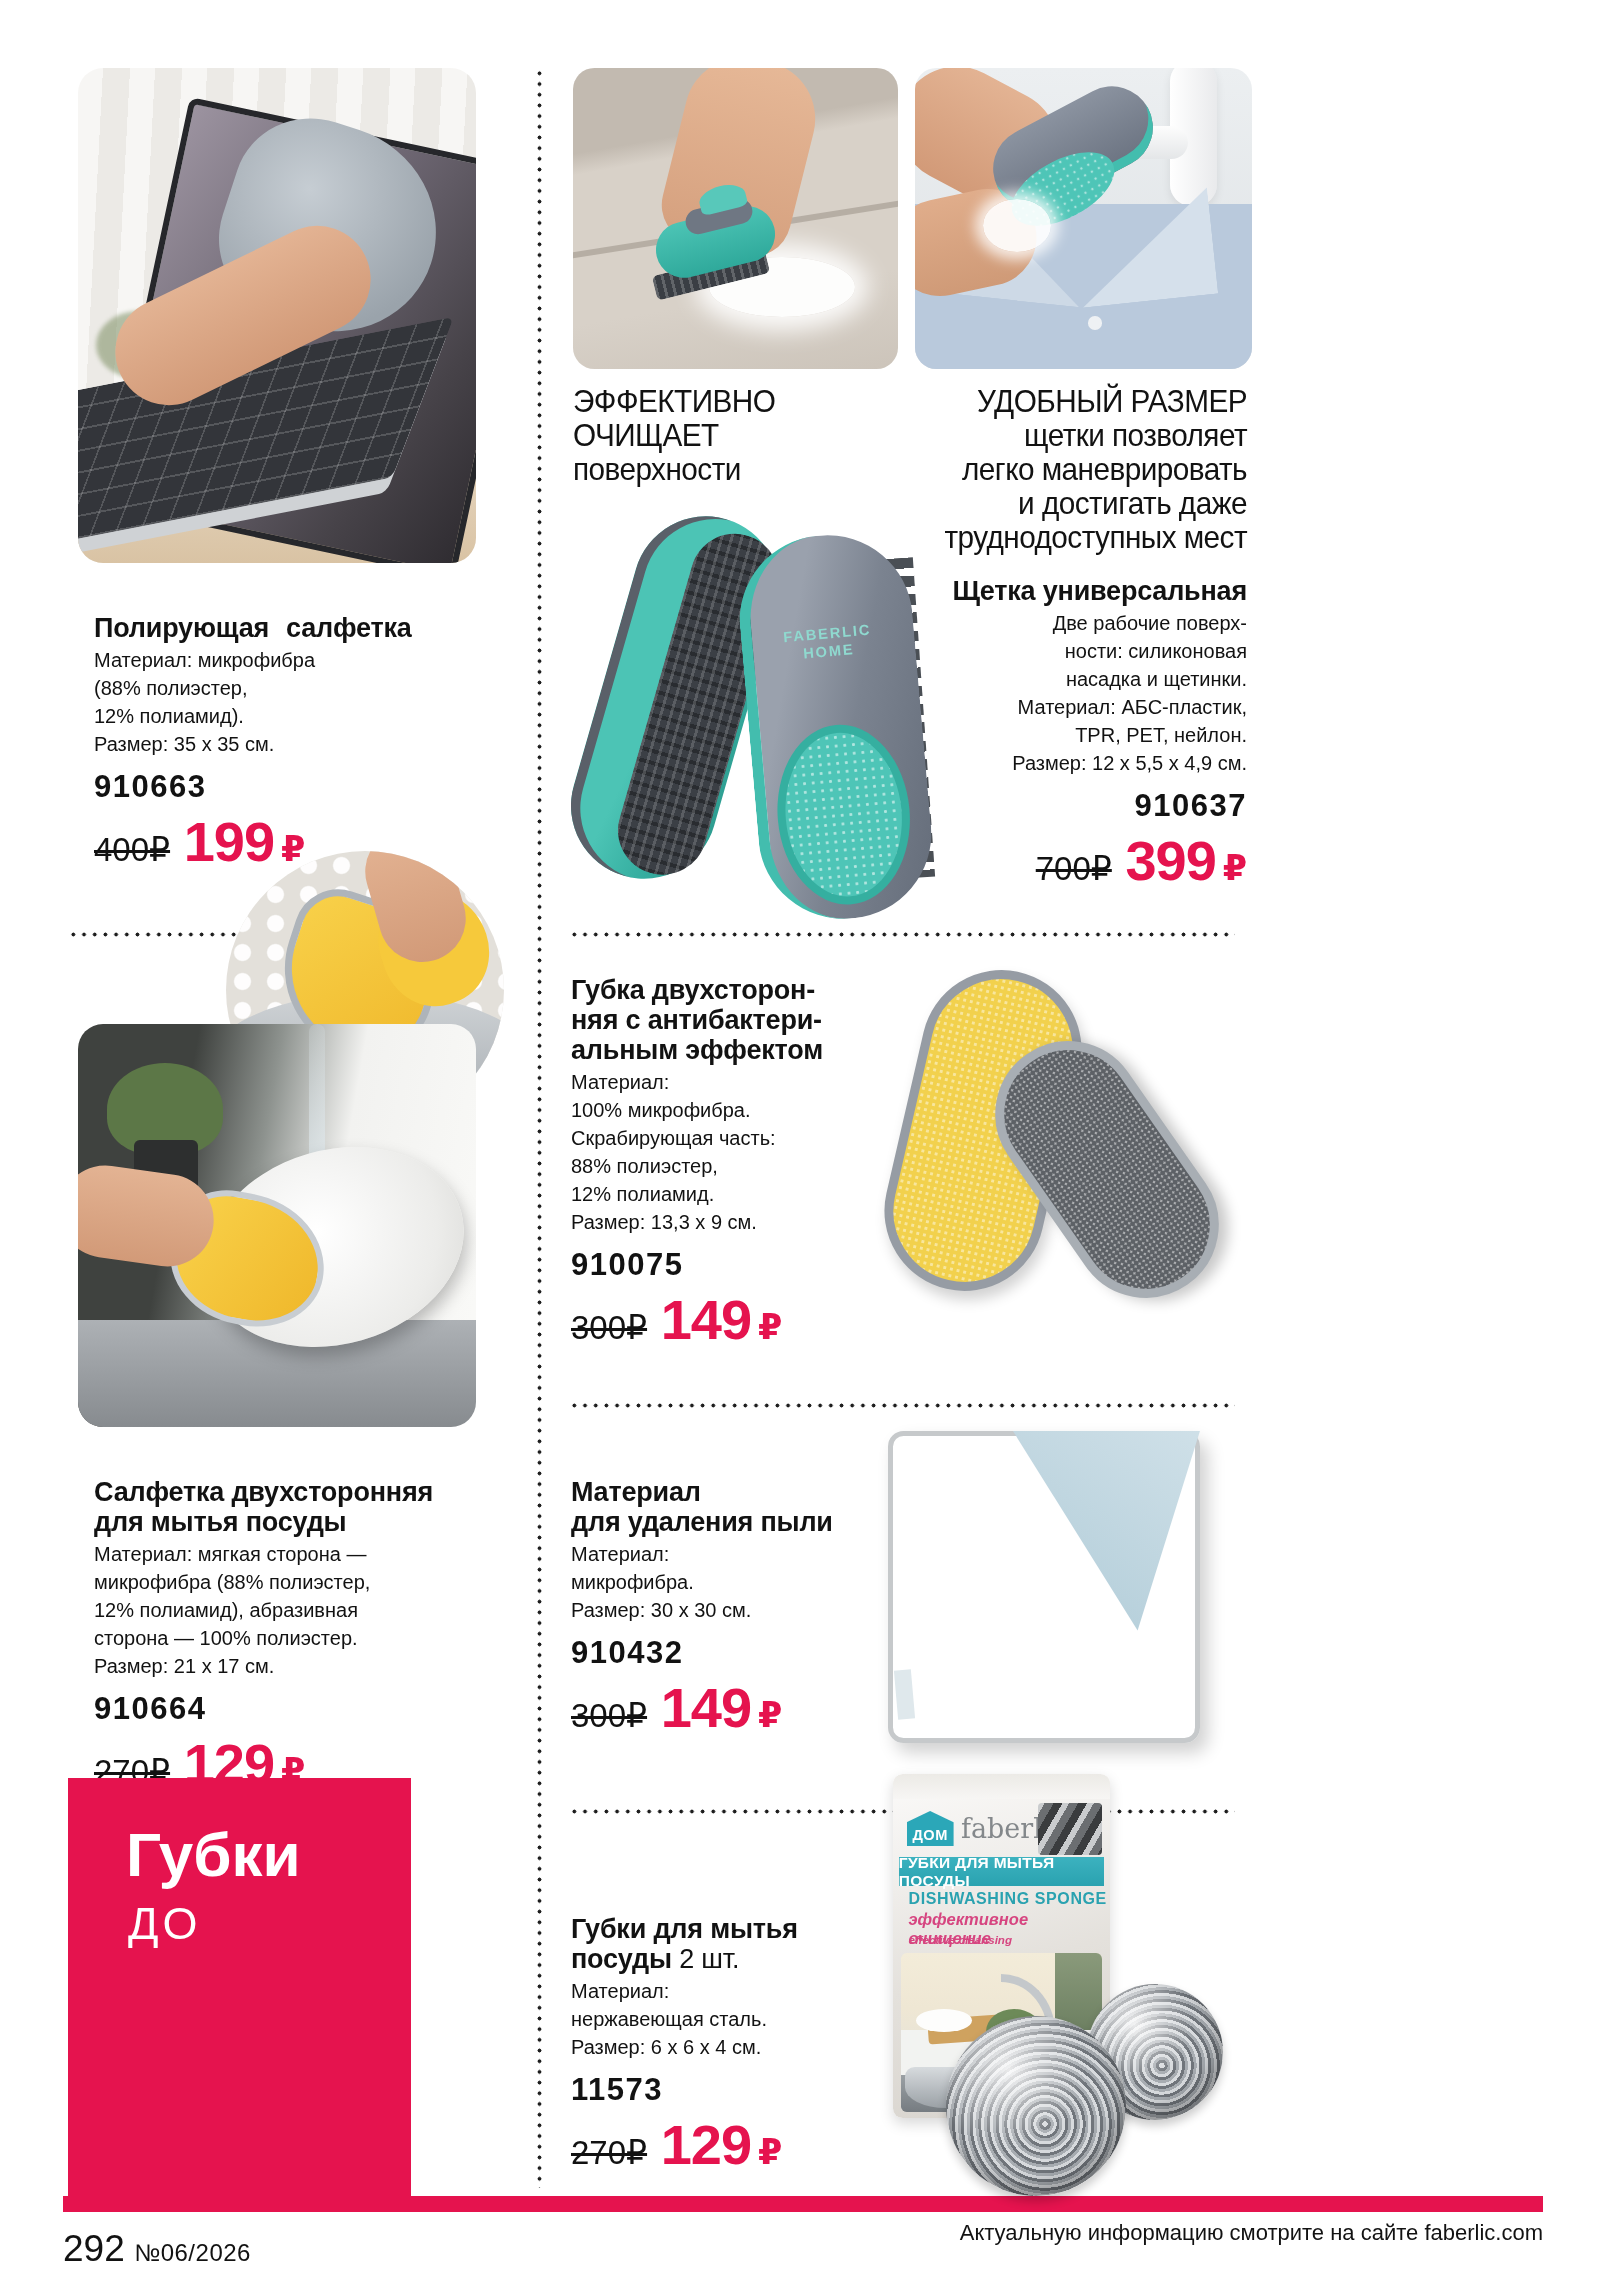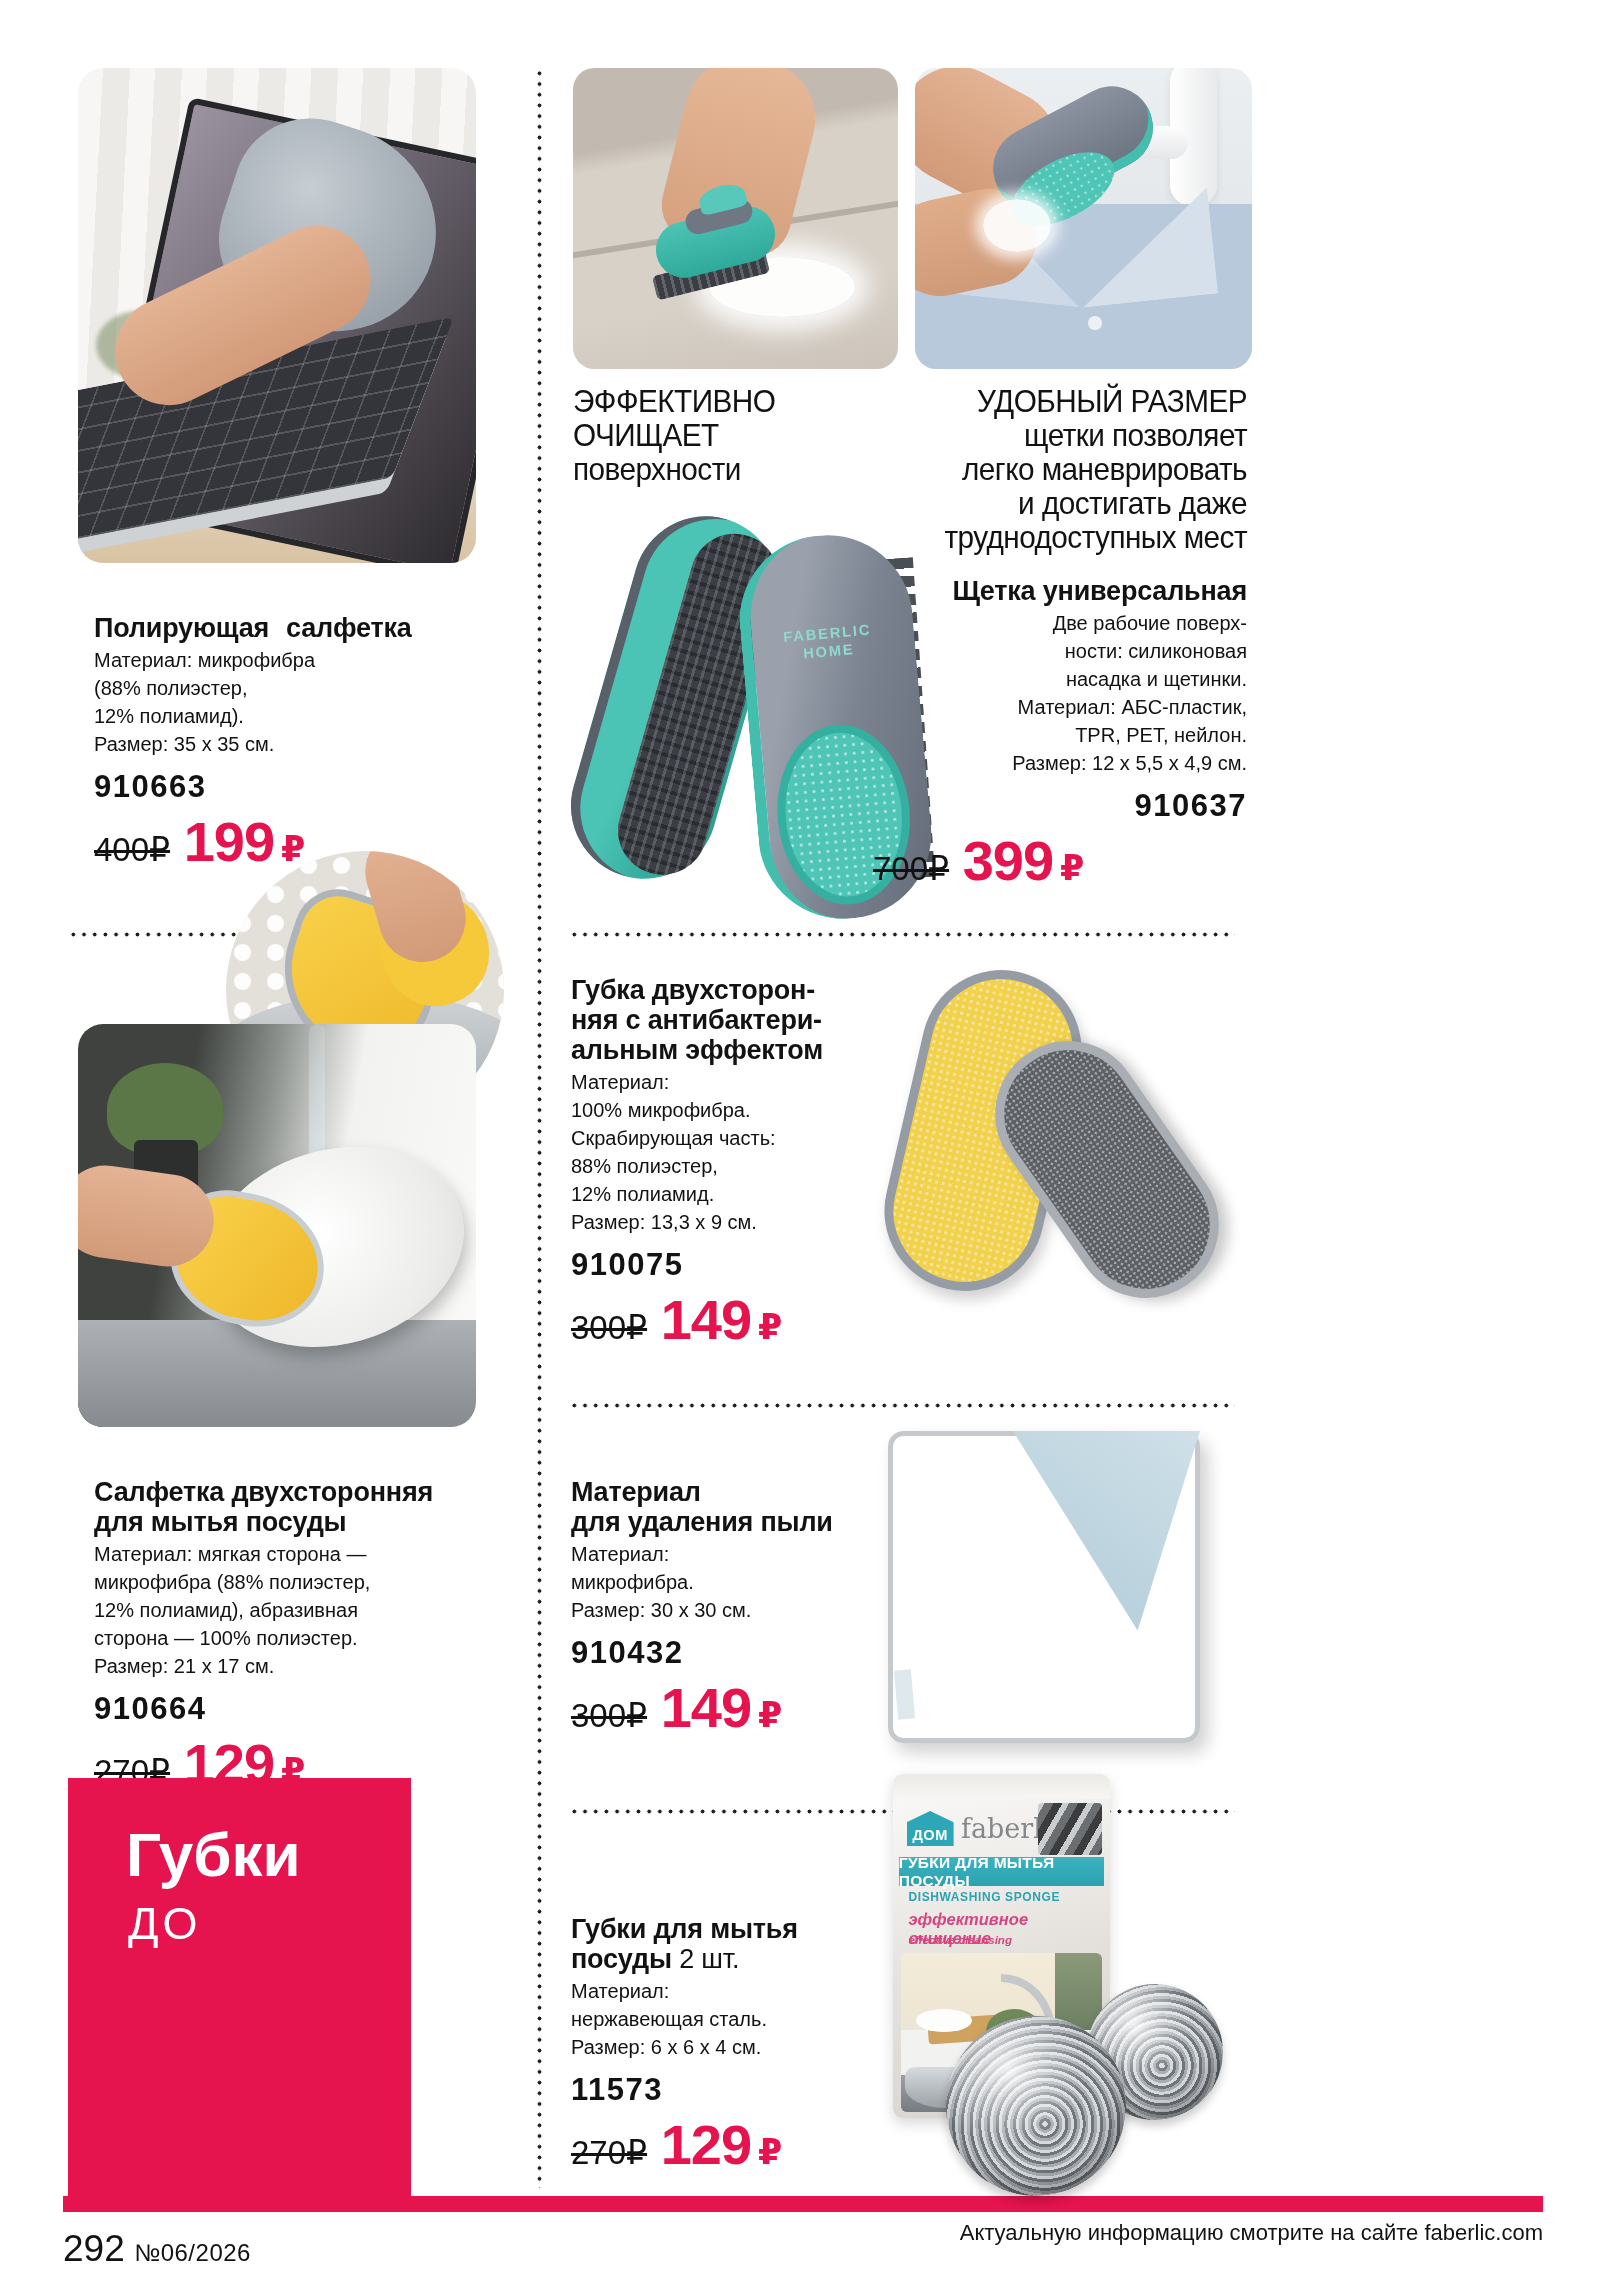--- a/index.html
+++ b/index.html
@@ -17,21 +17,21 @@
   .product h3{margin:0;font-size:27px;line-height:30px;font-weight:bold;white-space:pre-line;letter-spacing:-0.2px}
   .ws-wide{word-spacing:9.7px}
   .suffix{font-weight:400}
   .product .desc{margin:2.9px 0 0;font-size:20px;line-height:28px;white-space:pre-line}
   .product .code{margin-top:11.6px;font-size:31px;font-weight:bold;letter-spacing:1.5px}
   .prices{display:flex;align-items:baseline;gap:13.6px;margin-top:3.9px}
   .old{font-size:33px;font-weight:400;text-decoration:line-through;text-decoration-thickness:2.9px}
   .new{font-size:56px;font-weight:bold;color:var(--pink);letter-spacing:-1px}
   .cur{font-size:35px;font-weight:bold;color:var(--pink);margin-left:-6.8px}
   .right-al{text-align:right}
-  .right-al .prices{}
+  .right-al .prices{justify-content:flex-end}
   .caption{position:absolute;font-size:32px;line-height:34px;white-space:pre-line;letter-spacing:-0.6px}
   .cap-left{transform:scaleX(.93);transform-origin:left top}
   .cap-right{text-align:right;transform:scaleX(.93);transform-origin:right top}
   
   .discount{position:absolute;background:var(--pink);color:#fff}
   .d-word{position:absolute;left:58px;top:41px;font-size:62px;font-weight:bold}
   .d-upto{position:absolute;left:60px;top:120px;font-size:45px;letter-spacing:3.9px}
   .d-big{position:absolute;left:76px;top:190px;display:flex;align-items:baseline}
   .d-value{font-size:142px;font-weight:bold;letter-spacing:-4.9px;line-height:1}
   .d-pct{font-size:64px;font-weight:bold;margin-left:3.9px}
@@ -50,21 +50,21 @@
   .pkg-seal{position:absolute;left:0;right:0;top:0;height:25px;border-radius:9.7px 9.7px 0 0;
        background:linear-gradient(#eceae6,#f7f6f4),repeating-linear-gradient(90deg,rgba(0,0,0,.05) 0 5.8px,transparent 5.8px 11.6px)}
   .pkg-house{position:absolute;left:13.6px;top:37px;width:47px;height:35px;background:#2ba7b8;
        clip-path:polygon(0 32%,50% 0,100% 32%,100% 100%,0 100%);color:#fff;font-weight:bold;font-size:14.6px;
        display:flex;align-items:flex-end;justify-content:center;padding-bottom:2.9px;letter-spacing:0.5px}
   .pkg-brand{position:absolute;left:68px;top:39px;font-family:"DejaVu Serif","Liberation Serif",serif;font-size:27px;color:#84888b}
   .pkg-pots{position:absolute;right:7.8px;top:29px;width:64px;height:52px;border-radius:3.9px;
        background:repeating-linear-gradient(120deg,#caccce 0 5.8px,#6b6e71 5.8px 13.6px,#3a3c3e 13.6px 21.3px)}
   .pkg-band{position:absolute;left:5.8px;right:5.8px;top:83px;height:29px;background:linear-gradient(#3cb2bf,#2aa2b0);
        color:#fff;font-weight:bold;font-size:15.5px;display:flex;align-items:center;justify-content:center;letter-spacing:0.3px}
-  .pkg-sub{position:absolute;left:15.5px;top:116px;color:#2aa2b0;font-weight:bold;font-size:12px;letter-spacing:0.6px}
+  .pkg-sub{position:absolute;left:15.5px;top:116px;color:#2aa2b0;font-weight:bold;font-size:16px;letter-spacing:0.6px}
   .pkg-ru{position:absolute;left:15.5px;top:136px;color:#d64580;font-style:italic;font-size:16.5px;font-weight:bold}
   .pkg-en{position:absolute;left:15.5px;top:159px;color:#d64580;font-style:italic;font-size:11.6px;font-weight:bold}
   .pkg-scene{position:absolute;left:7.8px;right:7.8px;top:179px;bottom:5.8px;border-radius:5.8px;overflow:hidden;
        background:linear-gradient(180deg,#f3ecd9 0%,#efe7d4 35%,#e9e4d6 55%,#d8d9d6 80%,#b9bdb9 100%)}
   .scourer{position:absolute;border-radius:50%;
        background:radial-gradient(circle at 35% 30%,rgba(255,255,255,.85),rgba(255,255,255,0) 45%),
                   repeating-radial-gradient(circle at 55% 60%,#d7dadd 0 2.9px,#70757b 2.9px 5.8px,#a7acb1 5.8px 8.7px),
                   radial-gradient(circle at 50% 50%,#b8bcc0 60%,#62676d 100%);
        box-shadow:inset -5.8px -9.7px 17.5px rgba(0,0,0,.35),0 5.8px 9.7px rgba(0,0,0,.2)}
 </style>

